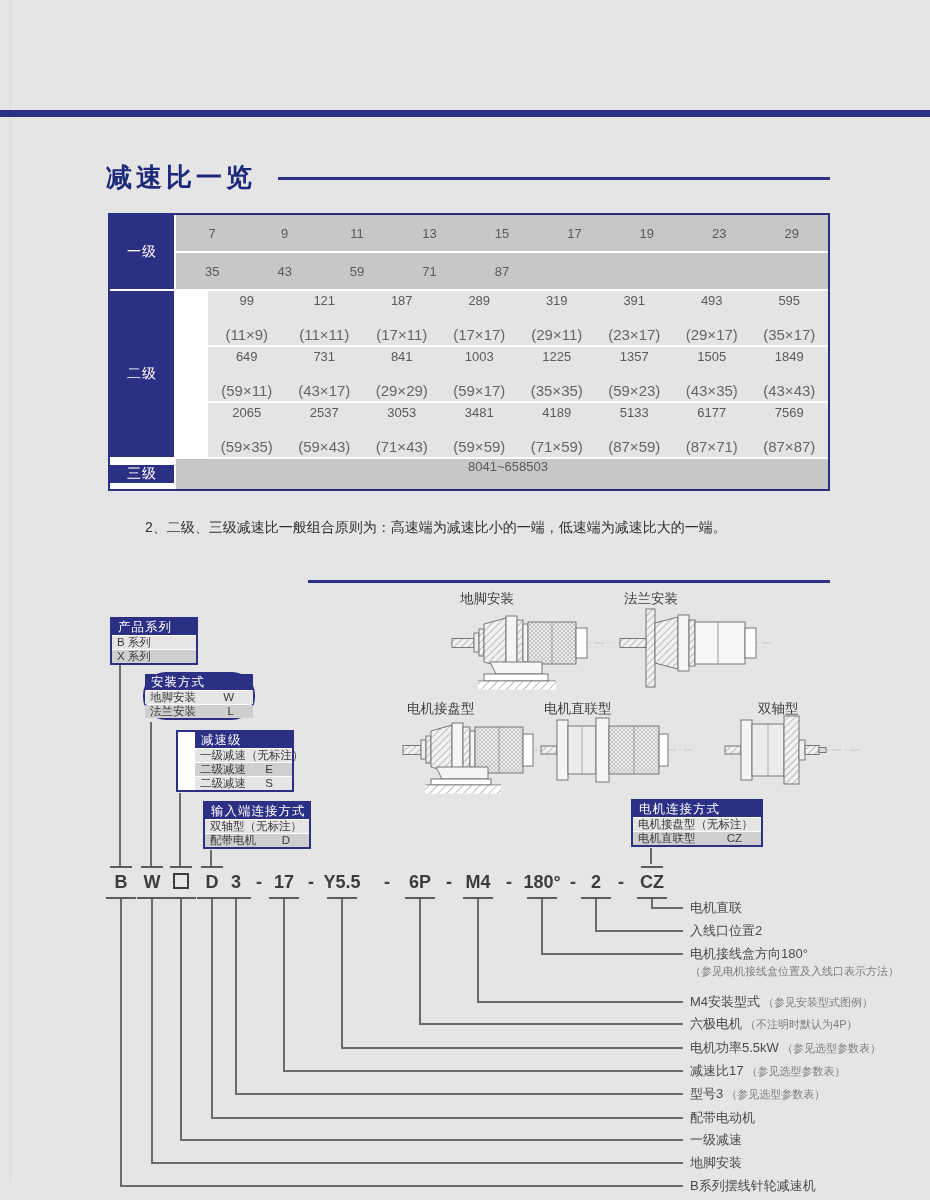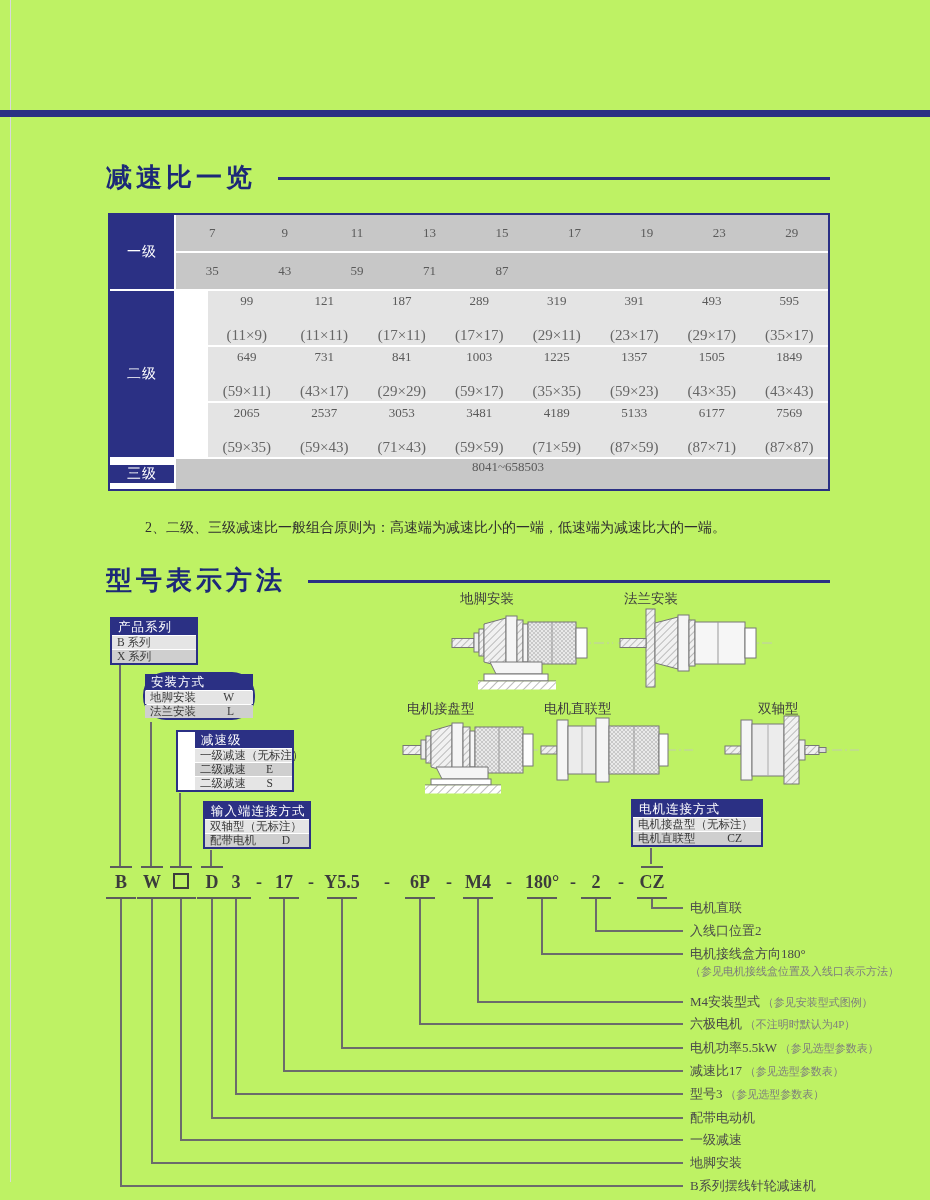--- a/index.html
+++ b/index.html
@@ -1,17 +1,17 @@
 <!DOCTYPE html>
 <html><head>
 <meta charset="utf-8">
 <style>
   html,body{margin:0;padding:0;background:#fff;}
-  #page{position:relative;width:930px;height:1200px;background:#bef264;overflow:hidden;
-        font-family:Liberation Serif, serif;}
+  #page{position:relative;width:930px;height:1200px;background:#e5e5e5;overflow:hidden;
+        font-family:Liberation Sans, sans-serif;}
 
   
   #edge-line{position:absolute;left:10px;top:0;width:1px;height:1182px;background:#d9d9d9;}
   #top-bar{position:absolute;left:0;top:110px;width:930px;height:7px;background:#2b3084;}
 
   
   .sec-title{position:absolute;font-size:26px;font-weight:bold;color:#1c2878;letter-spacing:4px;white-space:nowrap;}
   .sec-rule{position:absolute;height:3px;background:#2b3084;}
 
   
@@ -214,21 +214,20 @@
         <div class="tbody">
           <div class="trow trow-range shade-dark">
             <div class="tcell range-cell">8041~658503</div>
           </div>
         </div>
       </div>
     </div>
 
   <div class="note-line" style="top:519px;padding-left:37px;">2、二级、三级减速比一般组合原则为：高速端为减速比小的一端，低速端为减速比大的一端。</div>
 
-  <div class="sec-title" style="left:106px;top:563px;">型号表示方法</div>
   <div class="sec-rule" style="left:308px;top:580px;width:522px;"></div>
 
   <div class="ill-label" style="left:460px;top:590px;">地脚安装</div>
   <div class="ill-label" style="left:624px;top:590px;">法兰安装</div>
   <div class="ill-label" style="left:407px;top:700px;">电机接盘型</div>
   <div class="ill-label" style="left:544px;top:700px;">电机直联型</div>
   <div class="ill-label" style="left:758px;top:700px;">双轴型</div>
 
   <div class="ill" style="left:448px;top:603px;">
     <svg width="168" height="95" viewBox="0 0 168 95">

